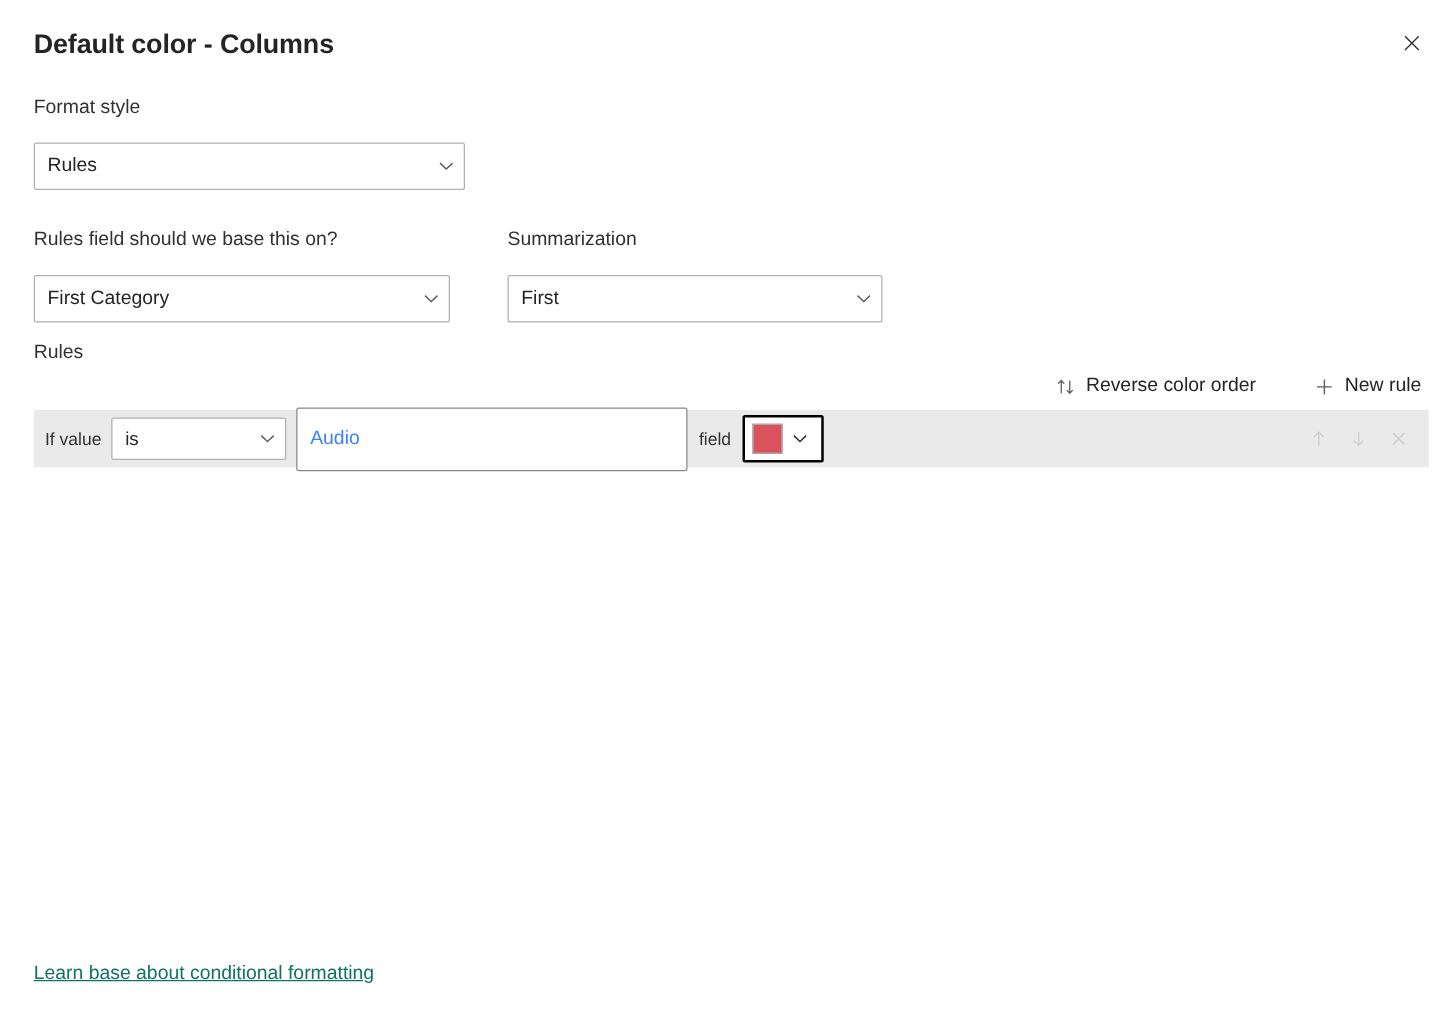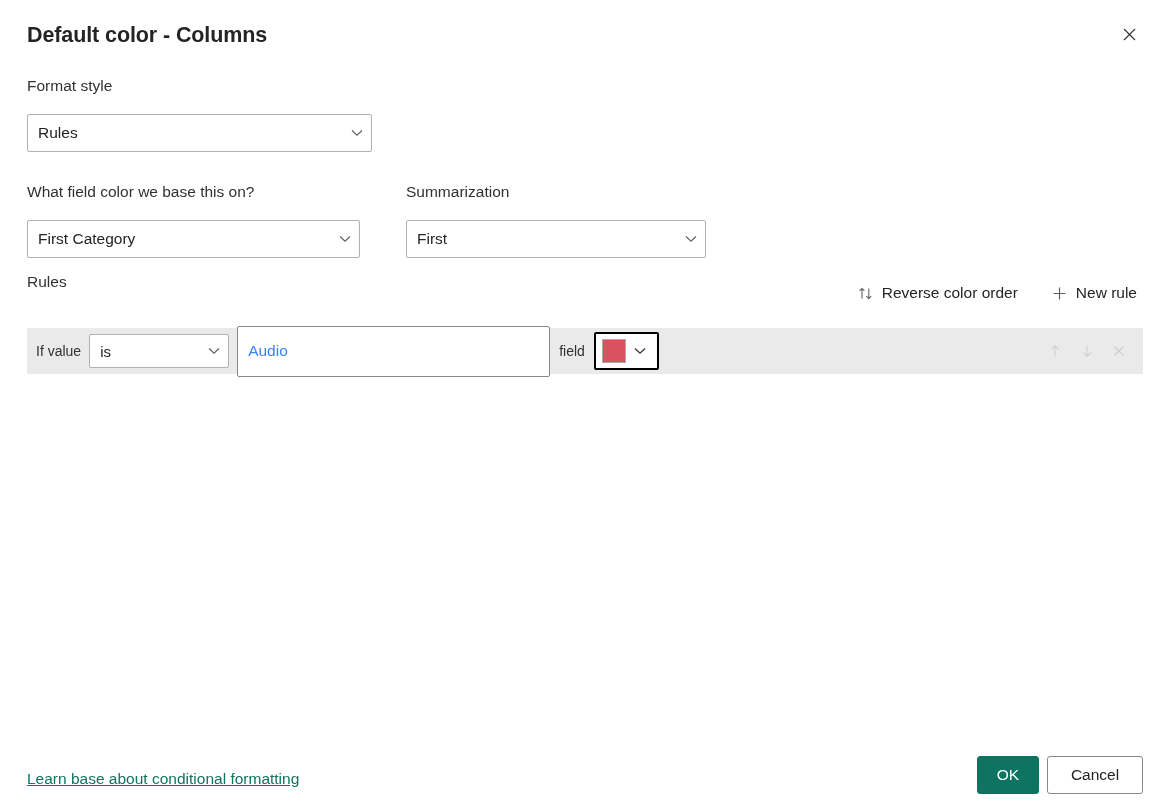--- a/index.html
+++ b/index.html
@@ -100,24 +100,24 @@
 
   #summarization-label { position: absolute; left: 406px; top: 182px; }
   #summarization-select { position: absolute; left: 406px; top: 220px; width: 300px; }
 
   
   #rules-label { position: absolute; left: 27px; top: 273px; font-size: 15.5px; color: #323130; }
 
   .rules-actions {
     position: absolute;
     right: 20px;
-    top: 278px;
+    top: 294px;
     display: flex;
     align-items: flex-start;
-    gap: 22px;
+    gap: 35px;
   }
   .action-btn {
     display: flex;
     align-items: center;
     gap: 9px;
     background: transparent;
     border: none;
     padding: 4px 6px;
     cursor: pointer;
     font-family: inherit;
@@ -294,21 +294,21 @@
   <div id="format-style-label" class="field-label">Format style</div>
   <div id="format-style-select" class="select-box">
     <span class="sel-value">Rules</span>
     <span class="chev">
       <svg width="12" height="8" viewBox="0 0 12 8" aria-hidden="true">
         <path d="M1 1.5 L6 6.2 L11 1.5" stroke="#605e5c" stroke-width="1.1" fill="none"></path>
       </svg>
     </span>
   </div>
 
-  <div id="base-field-label" class="field-label">What field color we base this on?</div>
+  <div id="base-field-label" class="field-label">Rules field should we base this on?</div>
   <div id="base-field-select" class="select-box">
     <span class="sel-value">First Category</span>
     <span class="chev">
       <svg width="12" height="8" viewBox="0 0 12 8" aria-hidden="true">
         <path d="M1 1.5 L6 6.2 L11 1.5" stroke="#605e5c" stroke-width="1.1" fill="none"></path>
       </svg>
     </span>
   </div>
 
   <div id="summarization-label" class="field-label">Summarization</div>
@@ -383,18 +383,14 @@
       <button class="row-tool">
         <svg width="16" height="16" viewBox="0 0 16 16" aria-hidden="true">
           <path d="M3.5 3.5 L12.5 12.5 M12.5 3.5 L3.5 12.5" stroke="#cfcfcf" stroke-width="1.15" fill="none"></path>
         </svg>
       </button>
     </div>
   </div>
 
   <a class="learn-link">Learn base about conditional formatting</a>
 
-  <div class="footer-buttons">
-    <button class="btn btn-primary">OK</button>
-    <button class="btn btn-secondary">Cancel</button>
-  </div>
 
 </div>
 
 </body></html>

